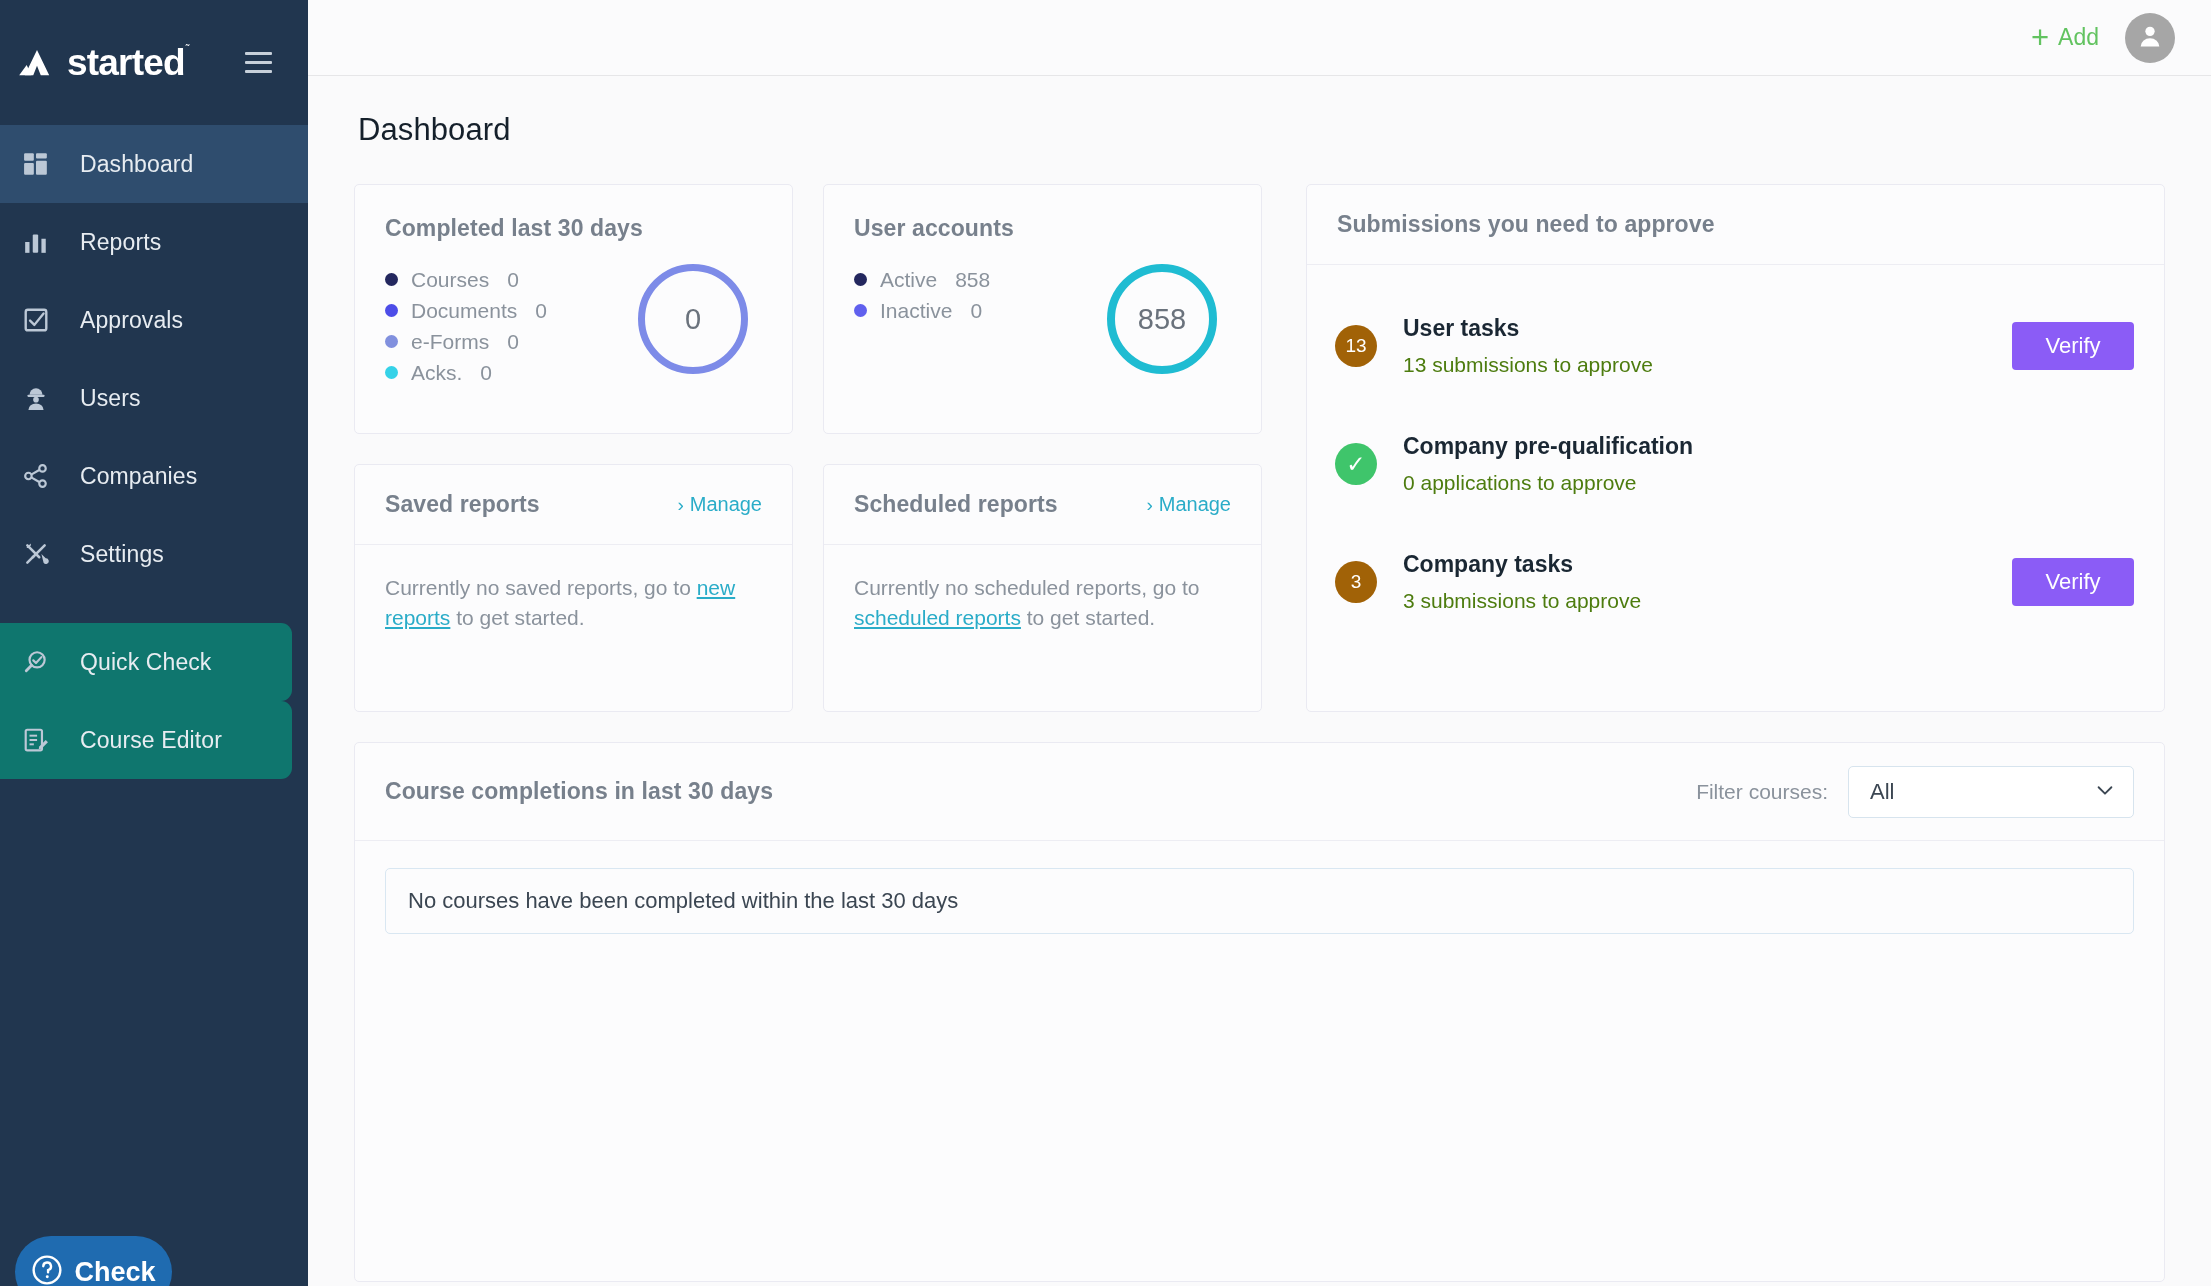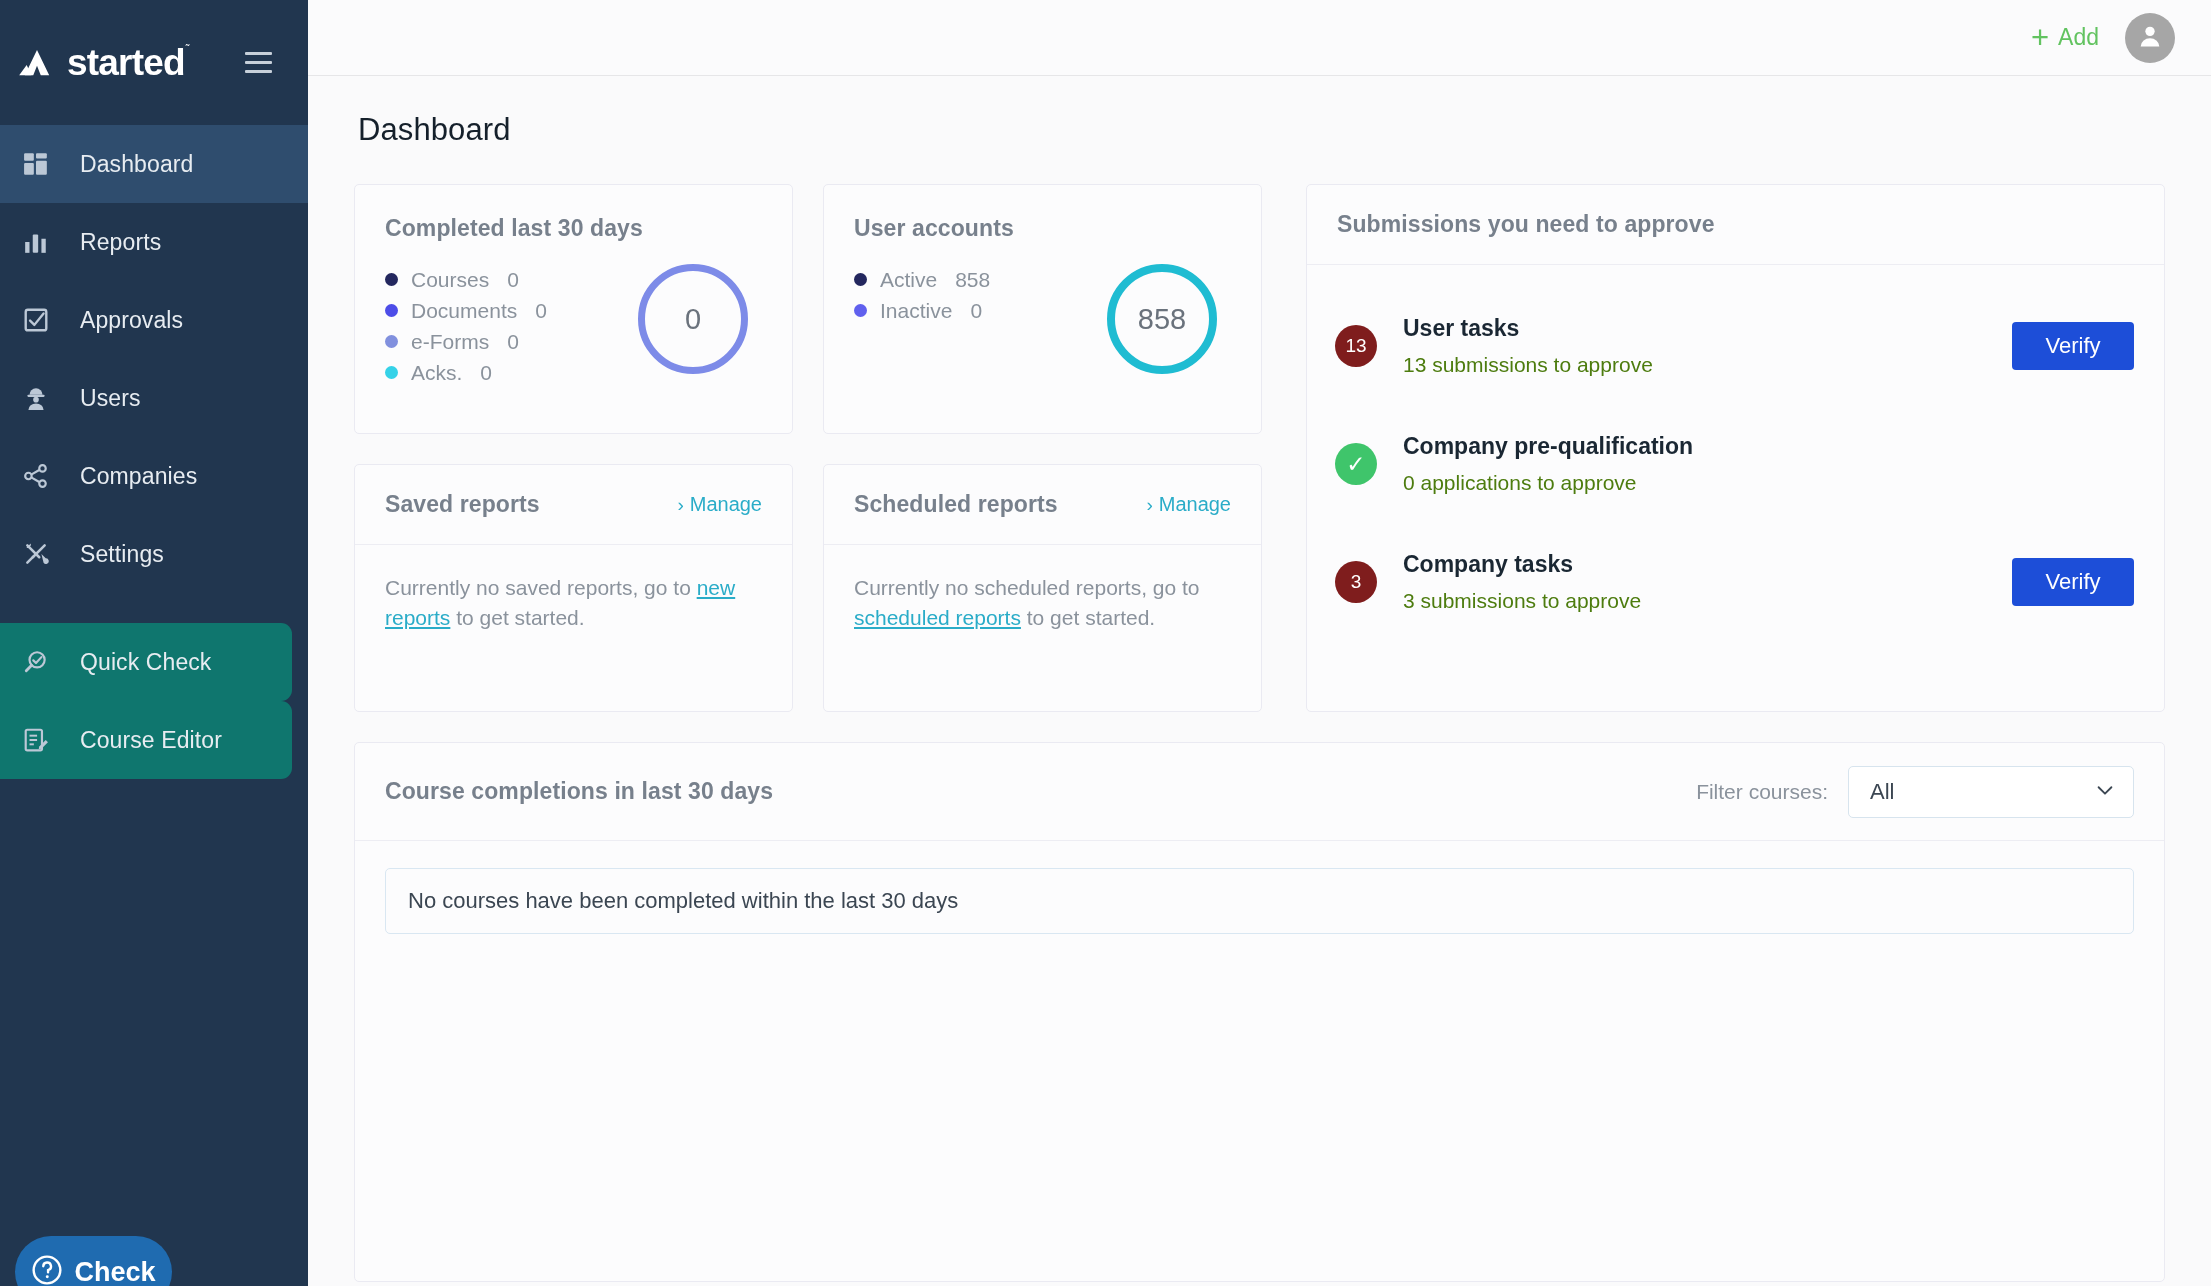--- a/index.html
+++ b/index.html
@@ -173,27 +173,27 @@
   
   .subs-card { flex: 1 1 auto; height: 528px; min-width: 0; }
   .subs-hd { height: 80px; display: flex; align-items: center; padding: 0 30px; border-bottom: 1px solid #EDEDF3; }
   .subs-list { padding: 22px 30px 0 28px; }
   .sub-row { display: flex; align-items: center; height: 118px; gap: 26px; }
   .badge {
     width: 42px; height: 42px; border-radius: 50%;
     display: flex; align-items: center; justify-content: center;
     color: #fff; font-size: 19px; font-weight: 500; flex: 0 0 42px;
   }
-  .badge.red { background: #7f1d1d; }
+  .badge.red { background: #a16207; }
   .badge.green { background: #3FC56B; font-size: 23px; }
   .sub-texts { flex: 1 1 auto; min-width: 0; }
   .sub-title { font-size: 23px; color: #1A2733; font-weight: 600; margin-bottom: 11px; }
   .sub-sub { font-size: 21px; color: #4d7c0f; }
   .verify-btn {
-    background: #1d4ed8; color: #fff;
+    background: #8b5cf6; color: #fff;
     font-size: 22px; border: none; border-radius: 4px;
     width: 122px; height: 48px; cursor: pointer;
     font-family: inherit;
   }
   .verify-spacer { width: 122px; height: 48px; flex: 0 0 122px; }
 
   
   .comp-card { margin-top: 30px; height: 540px; }
   .comp-hd {
     height: 98px; display: flex; align-items: center; justify-content: space-between;

